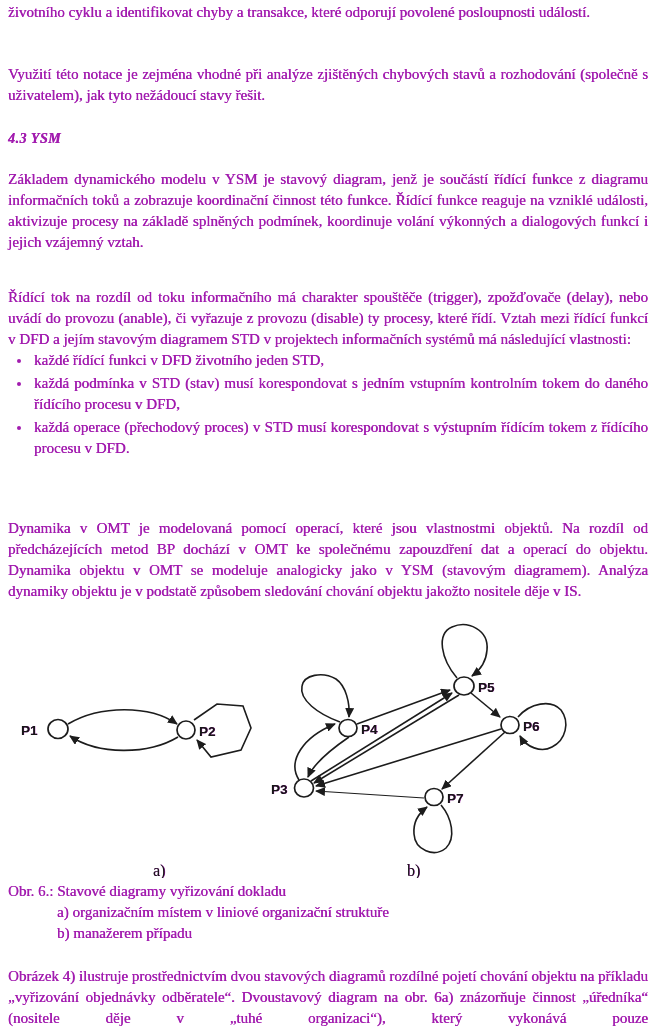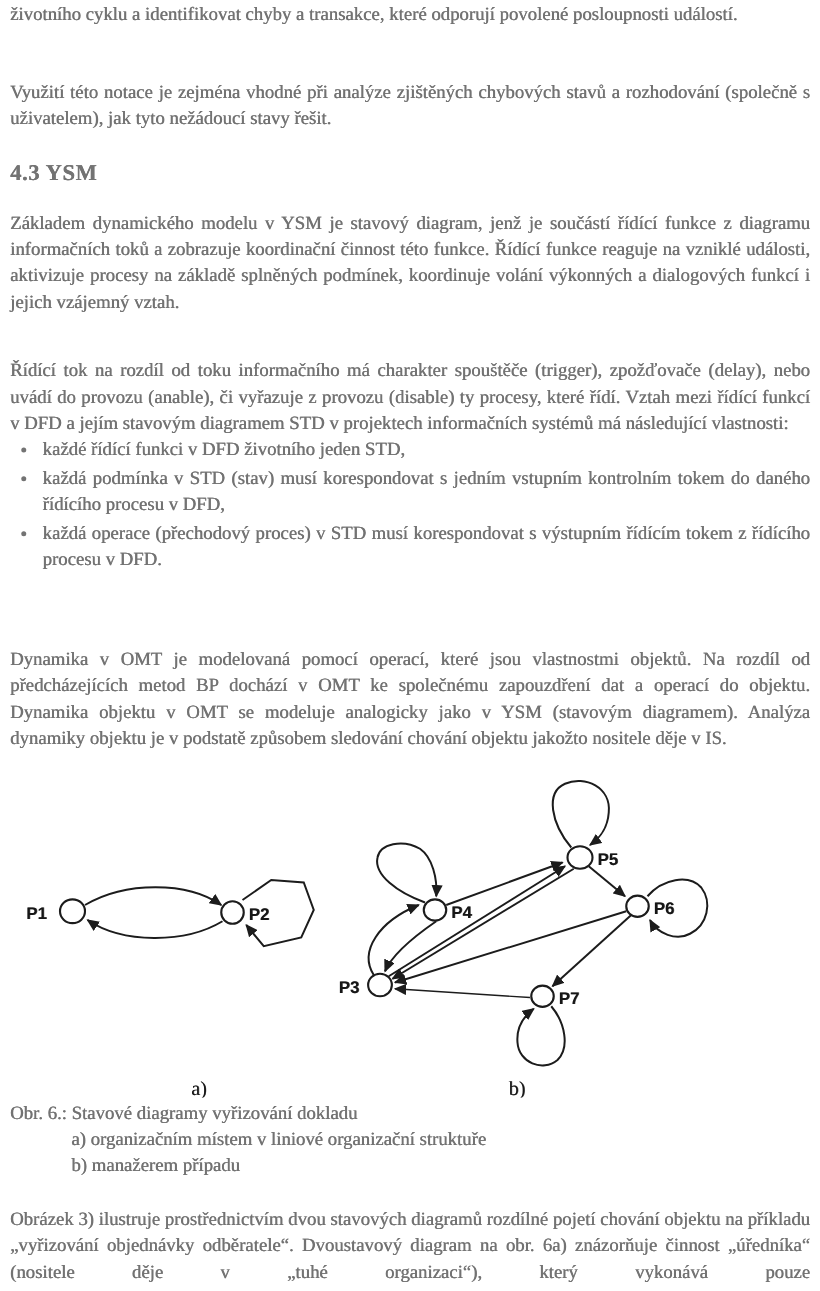--- a/index.html
+++ b/index.html
@@ -1,25 +1,25 @@
 <!DOCTYPE html>
 <html><head>
 <meta charset="utf-8">
 <style>
   html,body{margin:0;padding:0;background:#fff;}
   .page{
     position:relative;width:656px;height:1033px;background:#fff;
     font-family:"Liberation Serif","DejaVu Serif",serif;
-    color:#737373;overflow:hidden;
+    color:#a21caf;overflow:hidden;
     text-shadow:0.35px 0 0 currentColor; 
   }
   .blk{position:absolute;left:8px;right:8px;font-size:15px;line-height:21px;}
   .just{text-align:justify;}
   .just-last{text-align:justify;text-align-last:justify;}
-  .heading{font-weight:bold;font-size:18px;letter-spacing:0.5px;}
+  .heading{font-weight:bold;font-style:italic;font-size:14px;letter-spacing:0.5px;}
   ul.bullets{margin:0;padding:0 0 0 24px;list-style:disc;}
   ul.bullets li{padding-left:2px;margin-bottom:2px;text-align:justify;}
   .caption{line-height:21px;}
   .caption .sub{padding-left:49px;}
   svg text.node-label{font-family:"Liberation Sans","DejaVu Sans",sans-serif;font-weight:bold;font-size:13.5px;fill:#161616;}
   svg text.fig-label{font-family:"Liberation Serif","DejaVu Serif",serif;font-size:16px;fill:#161616;}
   svg .edge{stroke:#1c1c1c;stroke-width:1.6;fill:none;}
   svg .edge-thin{stroke:#1c1c1c;stroke-width:1.1;fill:none;}
   svg .node{fill:#ffffff;stroke:#1c1c1c;stroke-width:1.7;}
 </style>
@@ -94,15 +94,15 @@
     <text class="node-label" x="447" y="187">P7</text>
     <text class="fig-label" x="407" y="260">b)</text>
   </svg>
 
   <div class="blk caption" style="top:881px;">
     <div>Obr. 6.: Stavové diagramy vyřizování dokladu</div>
     <div class="sub">a) organizačním místem v liniové organizační struktuře</div>
     <div class="sub">b) manažerem případu</div>
   </div>
 
-  <div class="blk just-last" style="top:966px;">Obrázek 3) ilustruje prostřednictvím dvou stavových diagramů rozdílné pojetí chování objektu na příkladu „vyřizování objednávky odběratele“. Dvoustavový diagram na obr. 6a) znázorňuje činnost „úředníka“ (nositele děje v „tuhé organizaci“), který vykonává pouze</div>
+  <div class="blk just-last" style="top:966px;">Obrázek 4) ilustruje prostřednictvím dvou stavových diagramů rozdílné pojetí chování objektu na příkladu „vyřizování objednávky odběratele“. Dvoustavový diagram na obr. 6a) znázorňuje činnost „úředníka“ (nositele děje v „tuhé organizaci“), který vykonává pouze</div>
 
 </div>
 
 </body></html>

